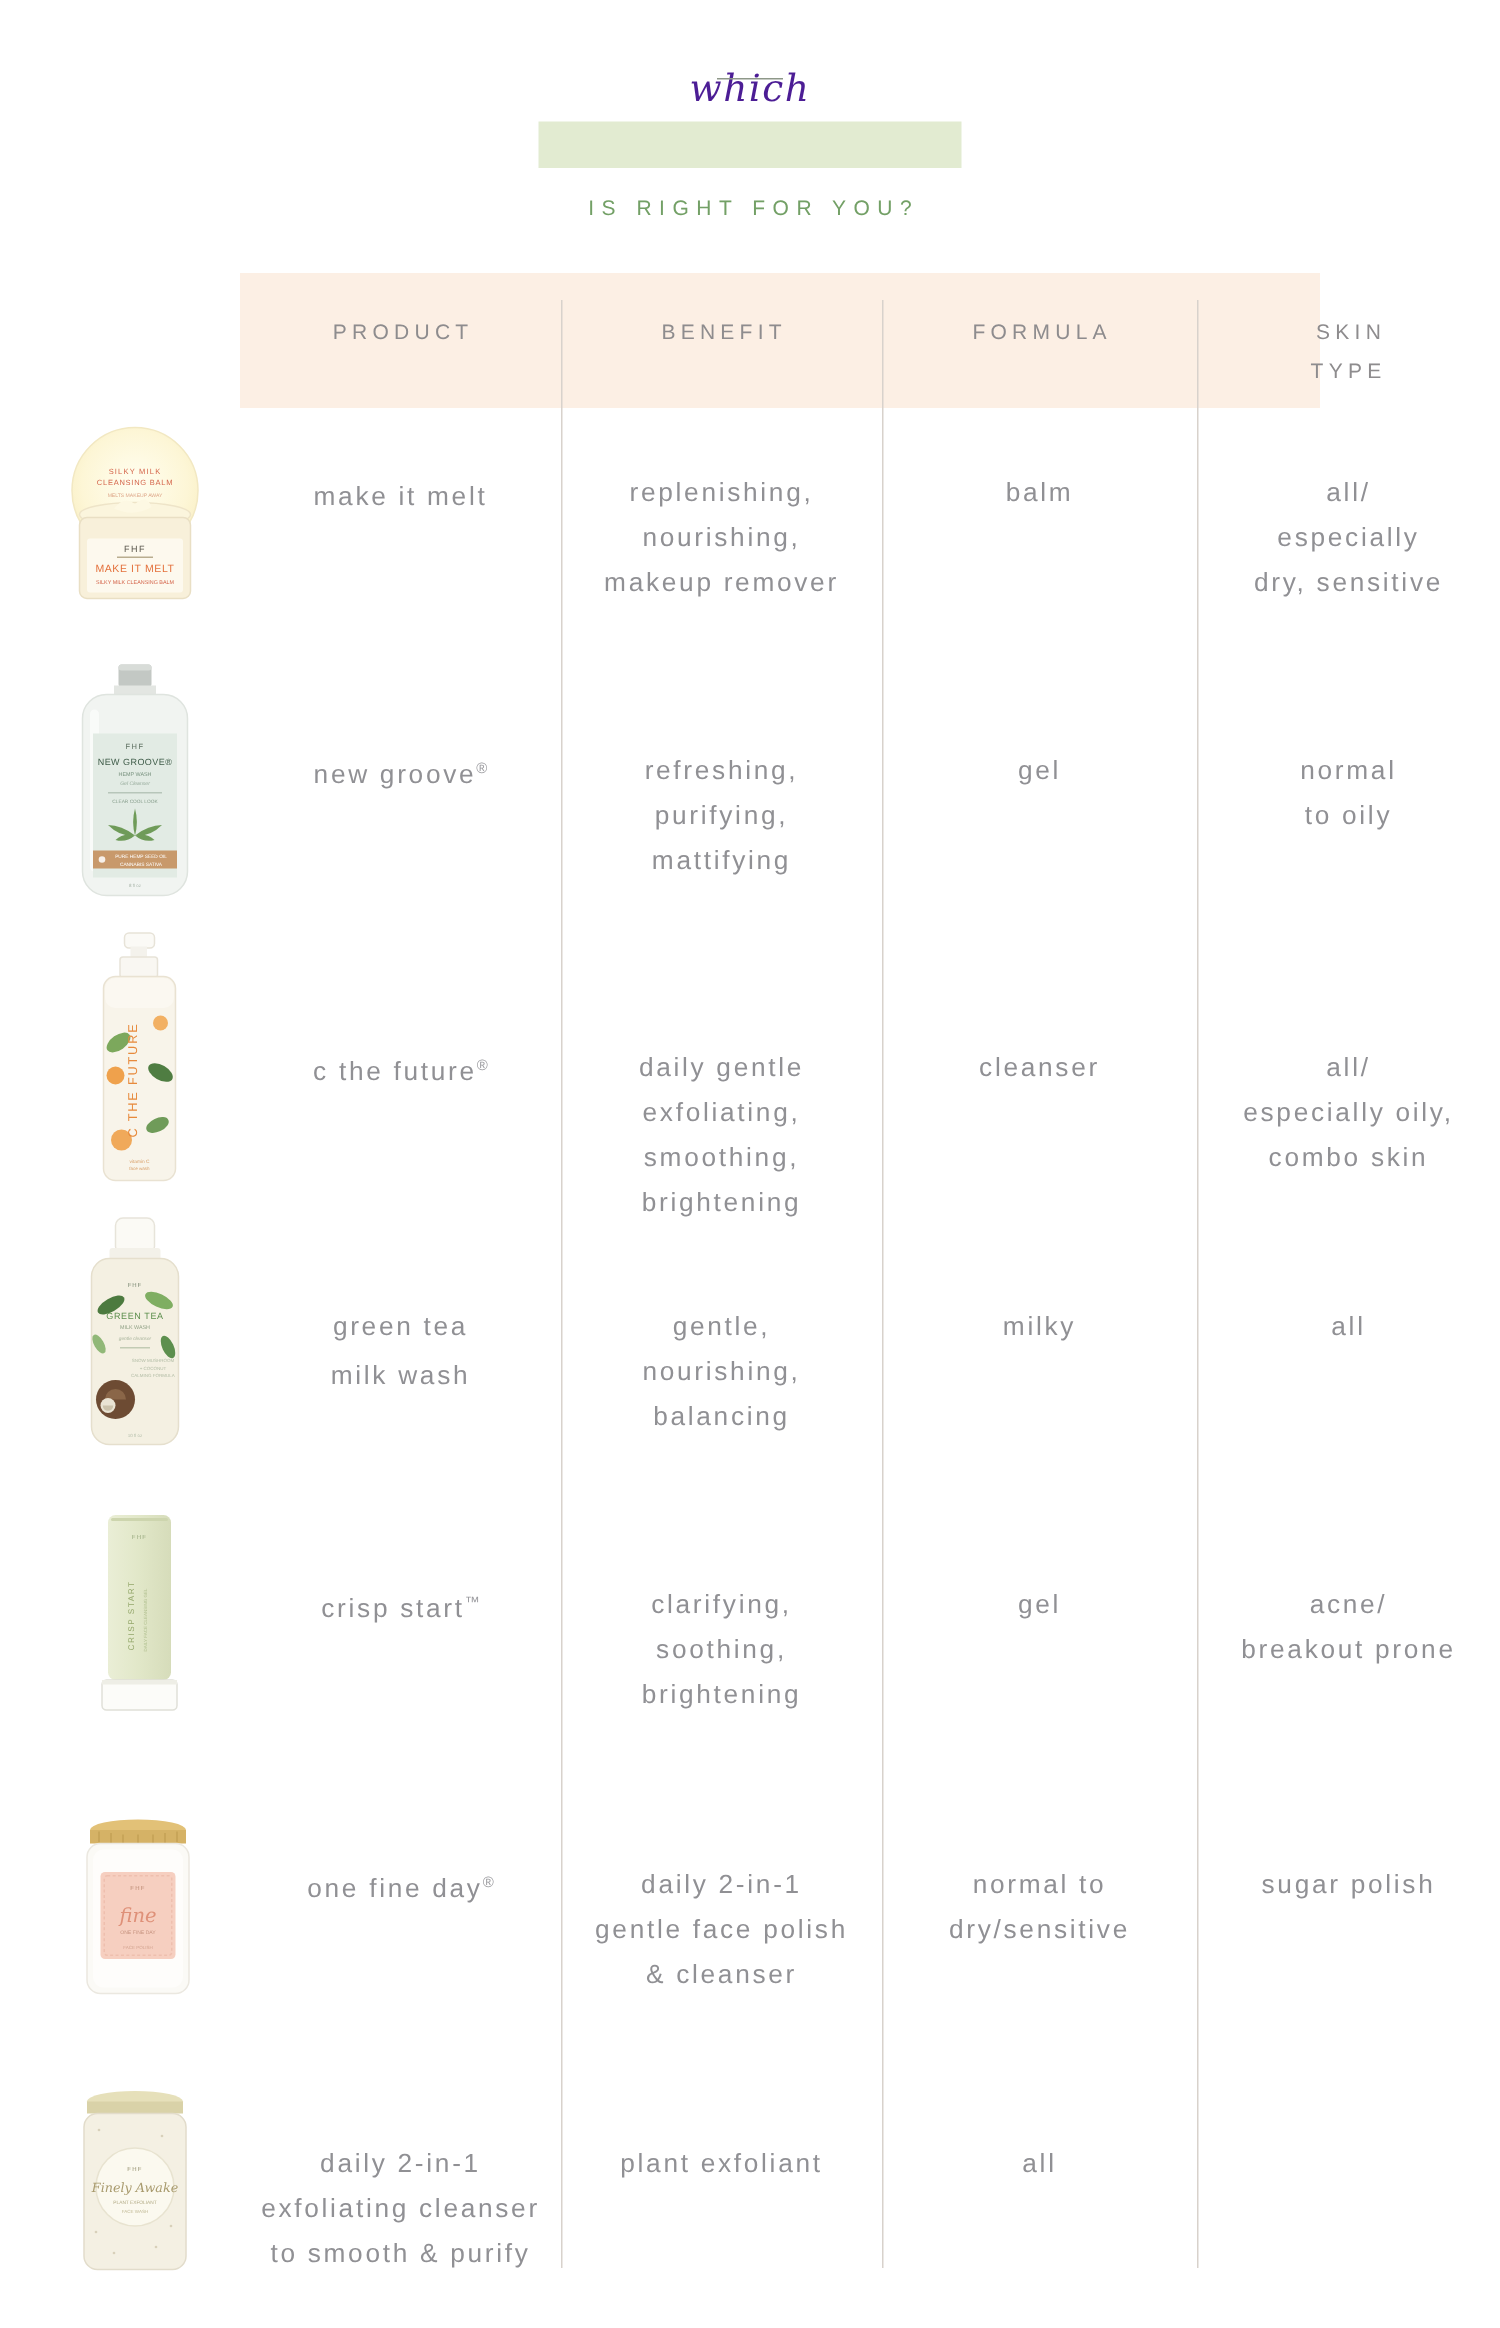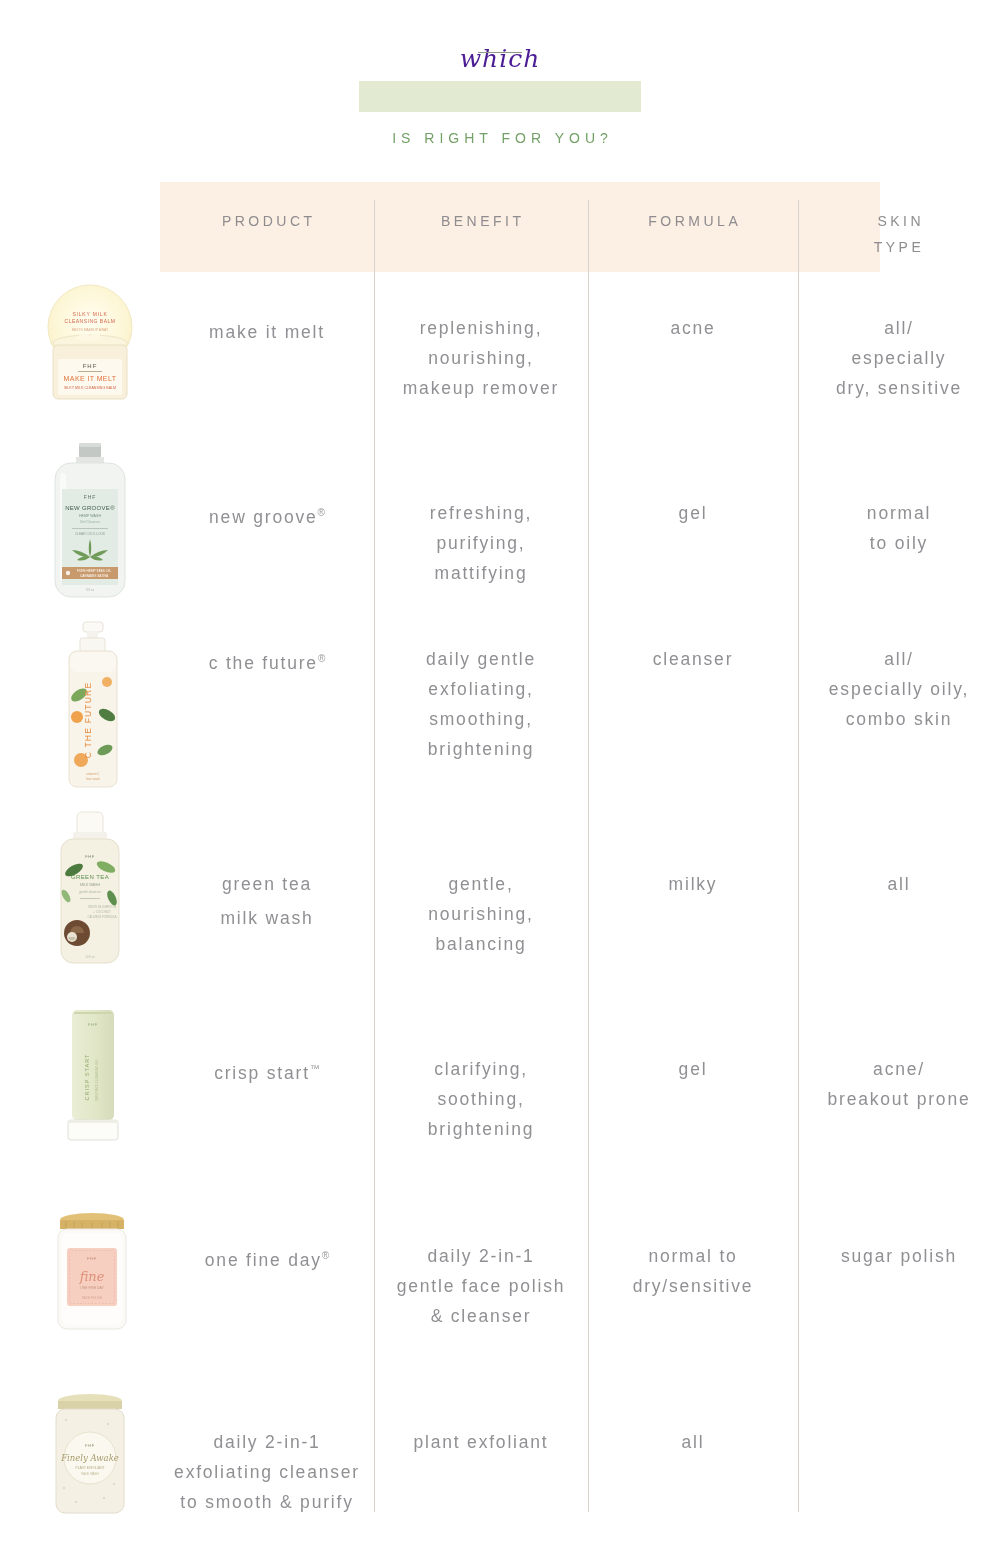--- a/index.html
+++ b/index.html
@@ -44,21 +44,21 @@
   
   .row-text{
     position:absolute;left:160px;width:840px;
     display:grid;grid-template-columns:214px 214px 210px 202px;
   }
   .cell{
     text-align:center;color:#909094;font-size:17.5px;
     letter-spacing:1.8px;line-height:30px;white-space:pre-line;
   }
   .cell sup{font-size:10px;letter-spacing:0;color:#9a9a9e;}
-  .r1{top:313px}.r2{top:498px}.r3{top:644px}.r4{top:869px}
+  .r1{top:313px}.r2{top:498px}.r3{top:696px}.r4{top:869px}
   .r5{top:1054px}.r6{top:1241px}.r7{top:1427px}
   
   .fig{position:absolute;}
   .f1{left:28px;top:283px;width:124px;height:124px;}
   .f2{left:46px;top:441px;width:88px;height:160px;}
   .f3{left:57px;top:620px;width:66px;height:172px;}
   .f4{left:50px;top:810px;width:80px;height:157px;}
   .f5{left:53px;top:1002px;width:80px;height:146px;}
   .f6{left:50px;top:1208px;width:84px;height:130px;}
   .f7{left:46px;top:1390px;width:88px;height:132px;}
@@ -247,21 +247,21 @@
       <text x="44" y="79" font-size="3.2" fill="#b3ab87" text-anchor="middle">PLANT EXFOLIANT</text>
       <text x="44" y="85" font-size="3" fill="#c0b995" text-anchor="middle">FACE WASH</text>
     </svg>
   </div>
 
   <div class="row-text r1">
     <div class="cell"><span>make it melt</span><sup></sup></div>
     <div class="cell">replenishing,
 nourishing,
 makeup remover</div>
-    <div class="cell">acne</div>
+    <div class="cell">balm</div>
     <div class="cell">all/
 especially
 dry, sensitive</div>
   </div>
 
   <div class="row-text r2">
     <div class="cell"><span>new groove</span><sup>®</sup></div>
     <div class="cell">refreshing,
 purifying,
 mattifying</div>

